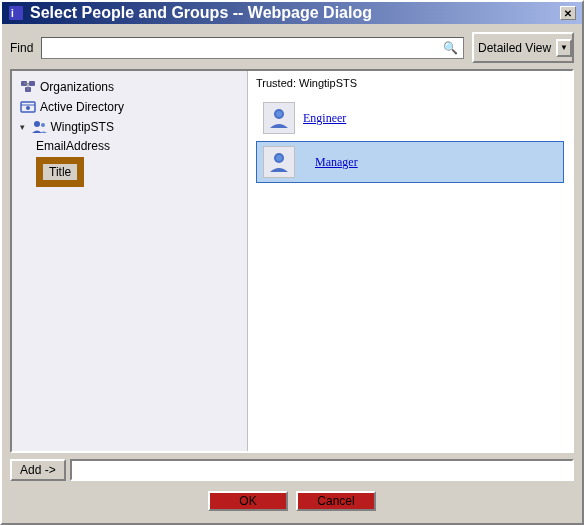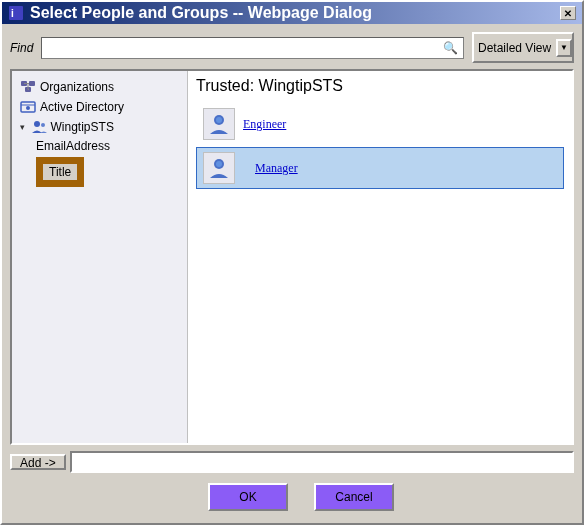--- a/index.html
+++ b/index.html
@@ -73,21 +73,20 @@
     .toolbar-row {
       display: flex;
       align-items: center;
       gap: 8px;
     }
 
     .find-label {
       font-size: 12px;
       color: #000;
       white-space: nowrap;
-      font-style: italic;
     }
 
     .find-input-wrapper {
       flex: 1;
       display: flex;
       align-items: center;
       background: white;
       border: 1px solid #808080;
       border-top-color: #606060;
       border-left-color: #606060;
@@ -154,21 +153,21 @@
       display: flex;
       flex: 1;
       gap: 0;
       border: 2px solid;
       border-color: #808080 #ffffff #ffffff #808080;
       background: white;
       min-height: 0;
     }
 
     .left-panel {
-      width: 176px;
+      width: 236px;
       flex-shrink: 0;
       background: #eeeef4;
       border-right: 1px solid #c0c0c0;
       padding: 6px 4px;
       overflow-y: auto;
     }
 
     .tree-item {
       display: flex;
       align-items: center;
@@ -206,21 +205,21 @@
     }
 
     .right-panel {
       flex: 1;
       background: white;
       padding: 6px 8px;
       overflow-y: auto;
     }
 
     .trusted-header {
-      font-size: 16px;
+      font-size: 11px;
       color: #000;
       margin-bottom: 8px;
     }
 
     .group-item {
       display: flex;
       align-items: center;
       gap: 8px;
       padding: 4px 6px;
       margin-bottom: 2px;
@@ -259,21 +258,21 @@
       gap: 6px;
     }
 
     .add-row {
       display: flex;
       align-items: center;
       gap: 4px;
     }
 
     .add-btn {
-      height: 16px;
+      height: 22px;
       padding: 0 8px;
       background: #d4d0c8;
       border: 2px solid;
       border-color: #ffffff #808080 #808080 #ffffff;
       font-size: 12px;
       cursor: pointer;
       white-space: nowrap;
     }
 
     .add-input {
@@ -288,27 +287,26 @@
 
     .button-row {
       display: flex;
       justify-content: center;
       gap: 8px;
       padding: 4px 0;
     }
 
     .dialog-btn {
       width: 80px;
-      height: 28px;
-      background: #8b5cf6;
+      height: 20px;
+      background: #b91c1c;
       border: 2px solid;
       border-color: #ffffff #808080 #808080 #ffffff;
       font-size: 12px;
       cursor: pointer;
-      margin-left: 18px;
     }
 
     
     .user-svg {
       width: 24px;
       height: 24px;
     }
   </style>
 </head>
 <body>

